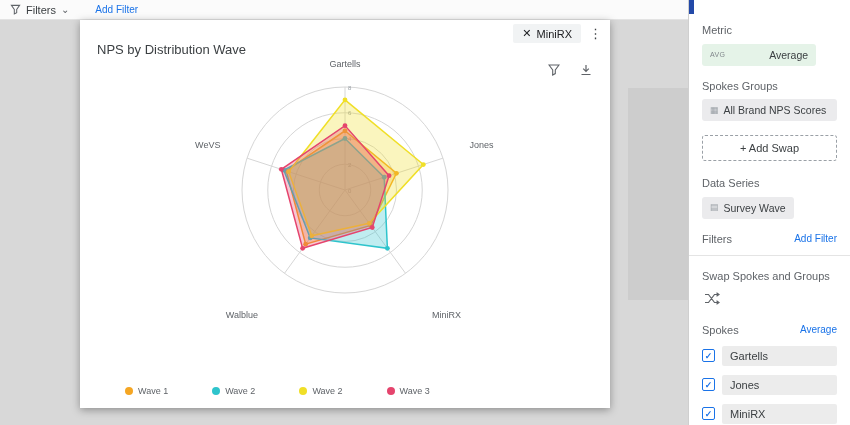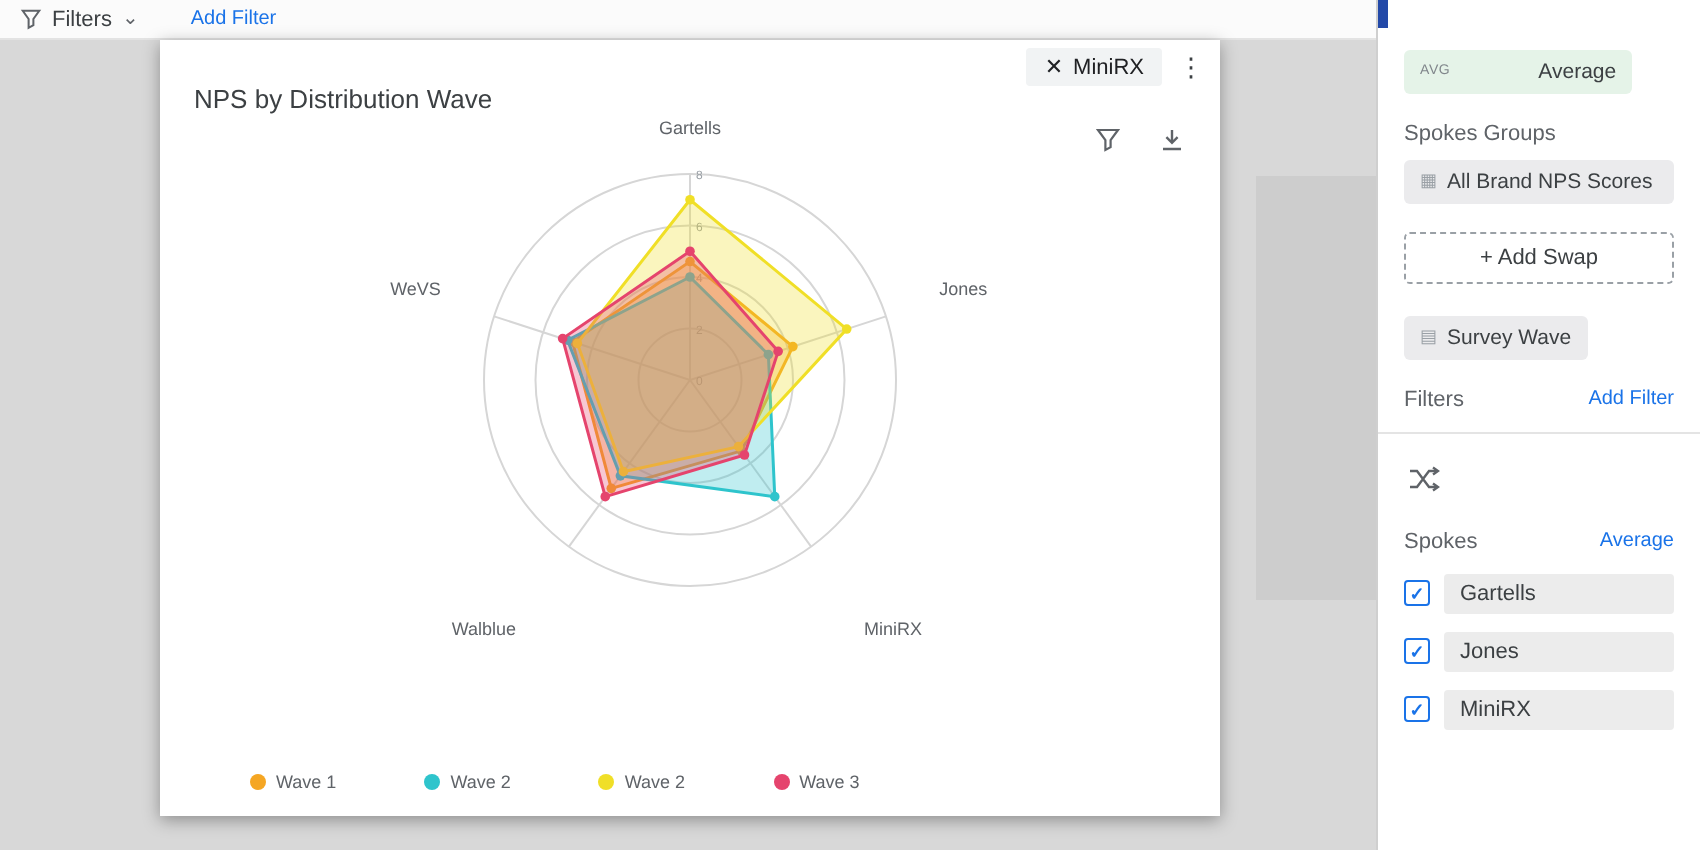--- a/index.html
+++ b/index.html
@@ -156,44 +156,47 @@
       <div class="legend-item">
         <span class="dot" style="background: rgb(229, 68, 109);"></span>
         <span>Wave 3</span>
       </div>
     </div>
   </section>
 
   <aside class="sidebar">
     <div class="accent"></div>
 
+    <div class="sec-label">Metric</div>
     <div class="chip chip-green">
       <span class="chip-prefix">AVG</span>
       <span>Average</span>
     </div>
 
     <div class="sec-label">Spokes Groups</div>
     <div class="chip chip-block">
       <span class="chip-icon">▦</span>
       <span>All Brand NPS Scores</span>
     </div>
     <button class="add-group">+ Add Swap</button>
 
+    <div class="sec-label">Data Series</div>
     <div class="chip">
       <span class="chip-icon">▤</span>
       <span>Survey Wave</span>
     </div>
 
     <div class="filters-row">
       <span class="sec-label inline">Filters</span>
       <a class="link">Add Filter</a>
     </div>
 
     <div class="divider"></div>
 
+    <div class="swap-label">Swap Spokes and Groups</div>
     <button class="swap-btn">
       <svg width="16" height="13" viewBox="0 0 16 13">
         <path d="M1 2.5 h3.5 l6 8 h3.5 M1 10.5 h3.5 l6 -8 h3.5" fill="none" stroke="#5f6368" stroke-width="1.2"></path>
         <path d="M12.5 0.8 L15 2.5 L12.5 4.2 M12.5 8.8 L15 10.5 L12.5 12.2" fill="none" stroke="#5f6368" stroke-width="1.2"></path>
       </svg>
     </button>
 
     <div class="spokes-row">
       <span class="sec-label inline">Spokes</span>
       <a class="link">Average</a>

